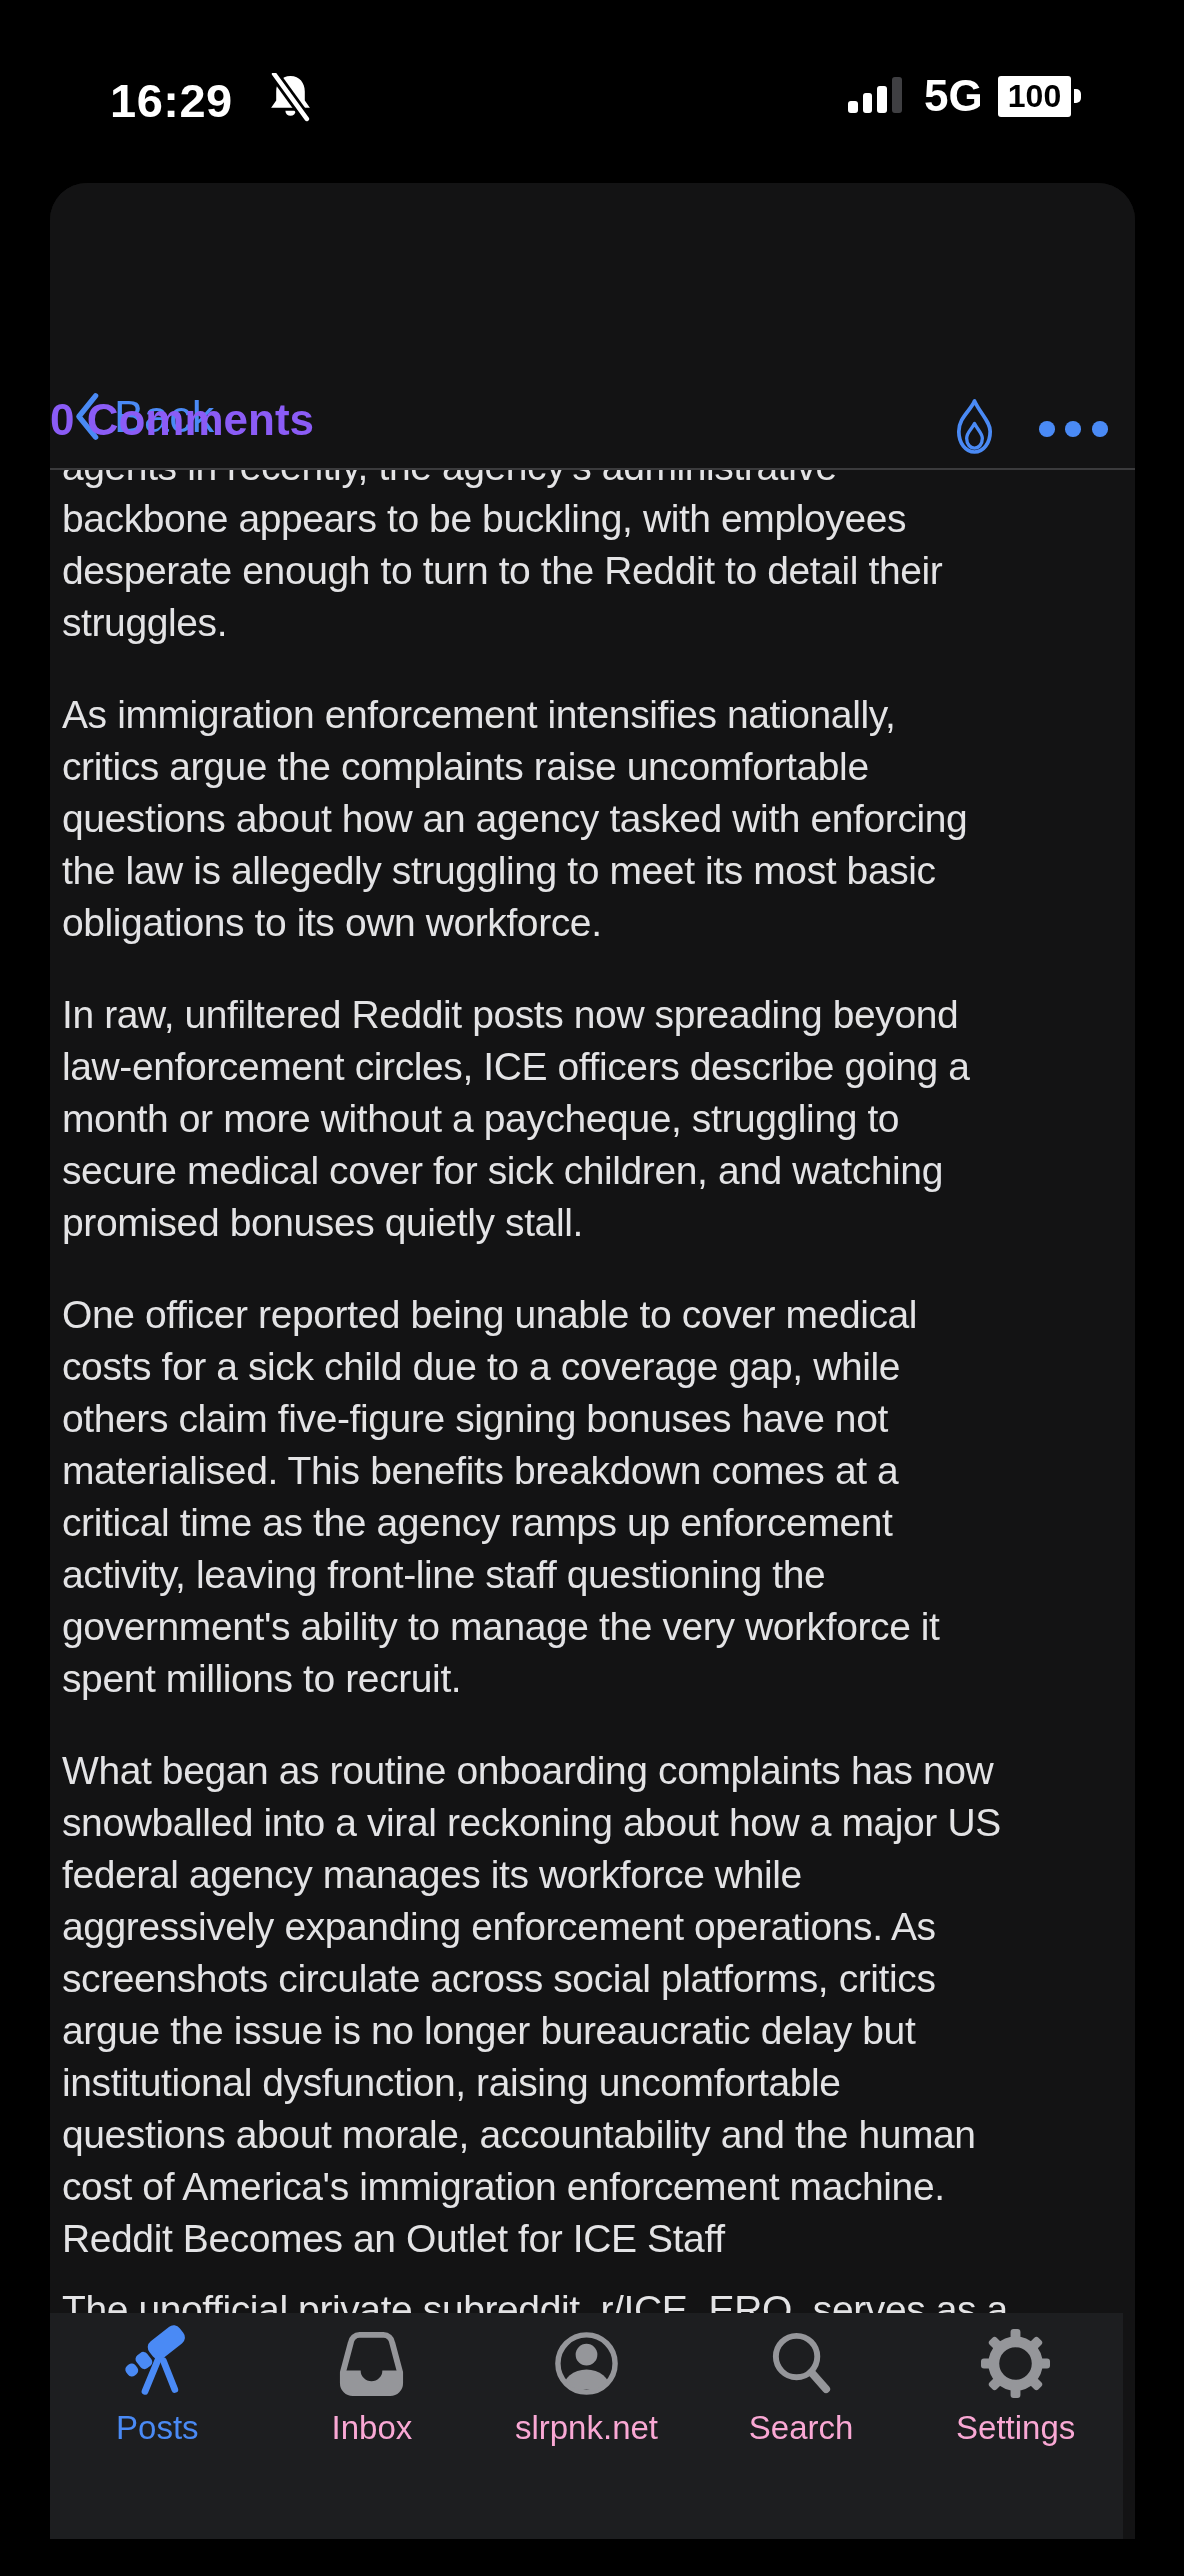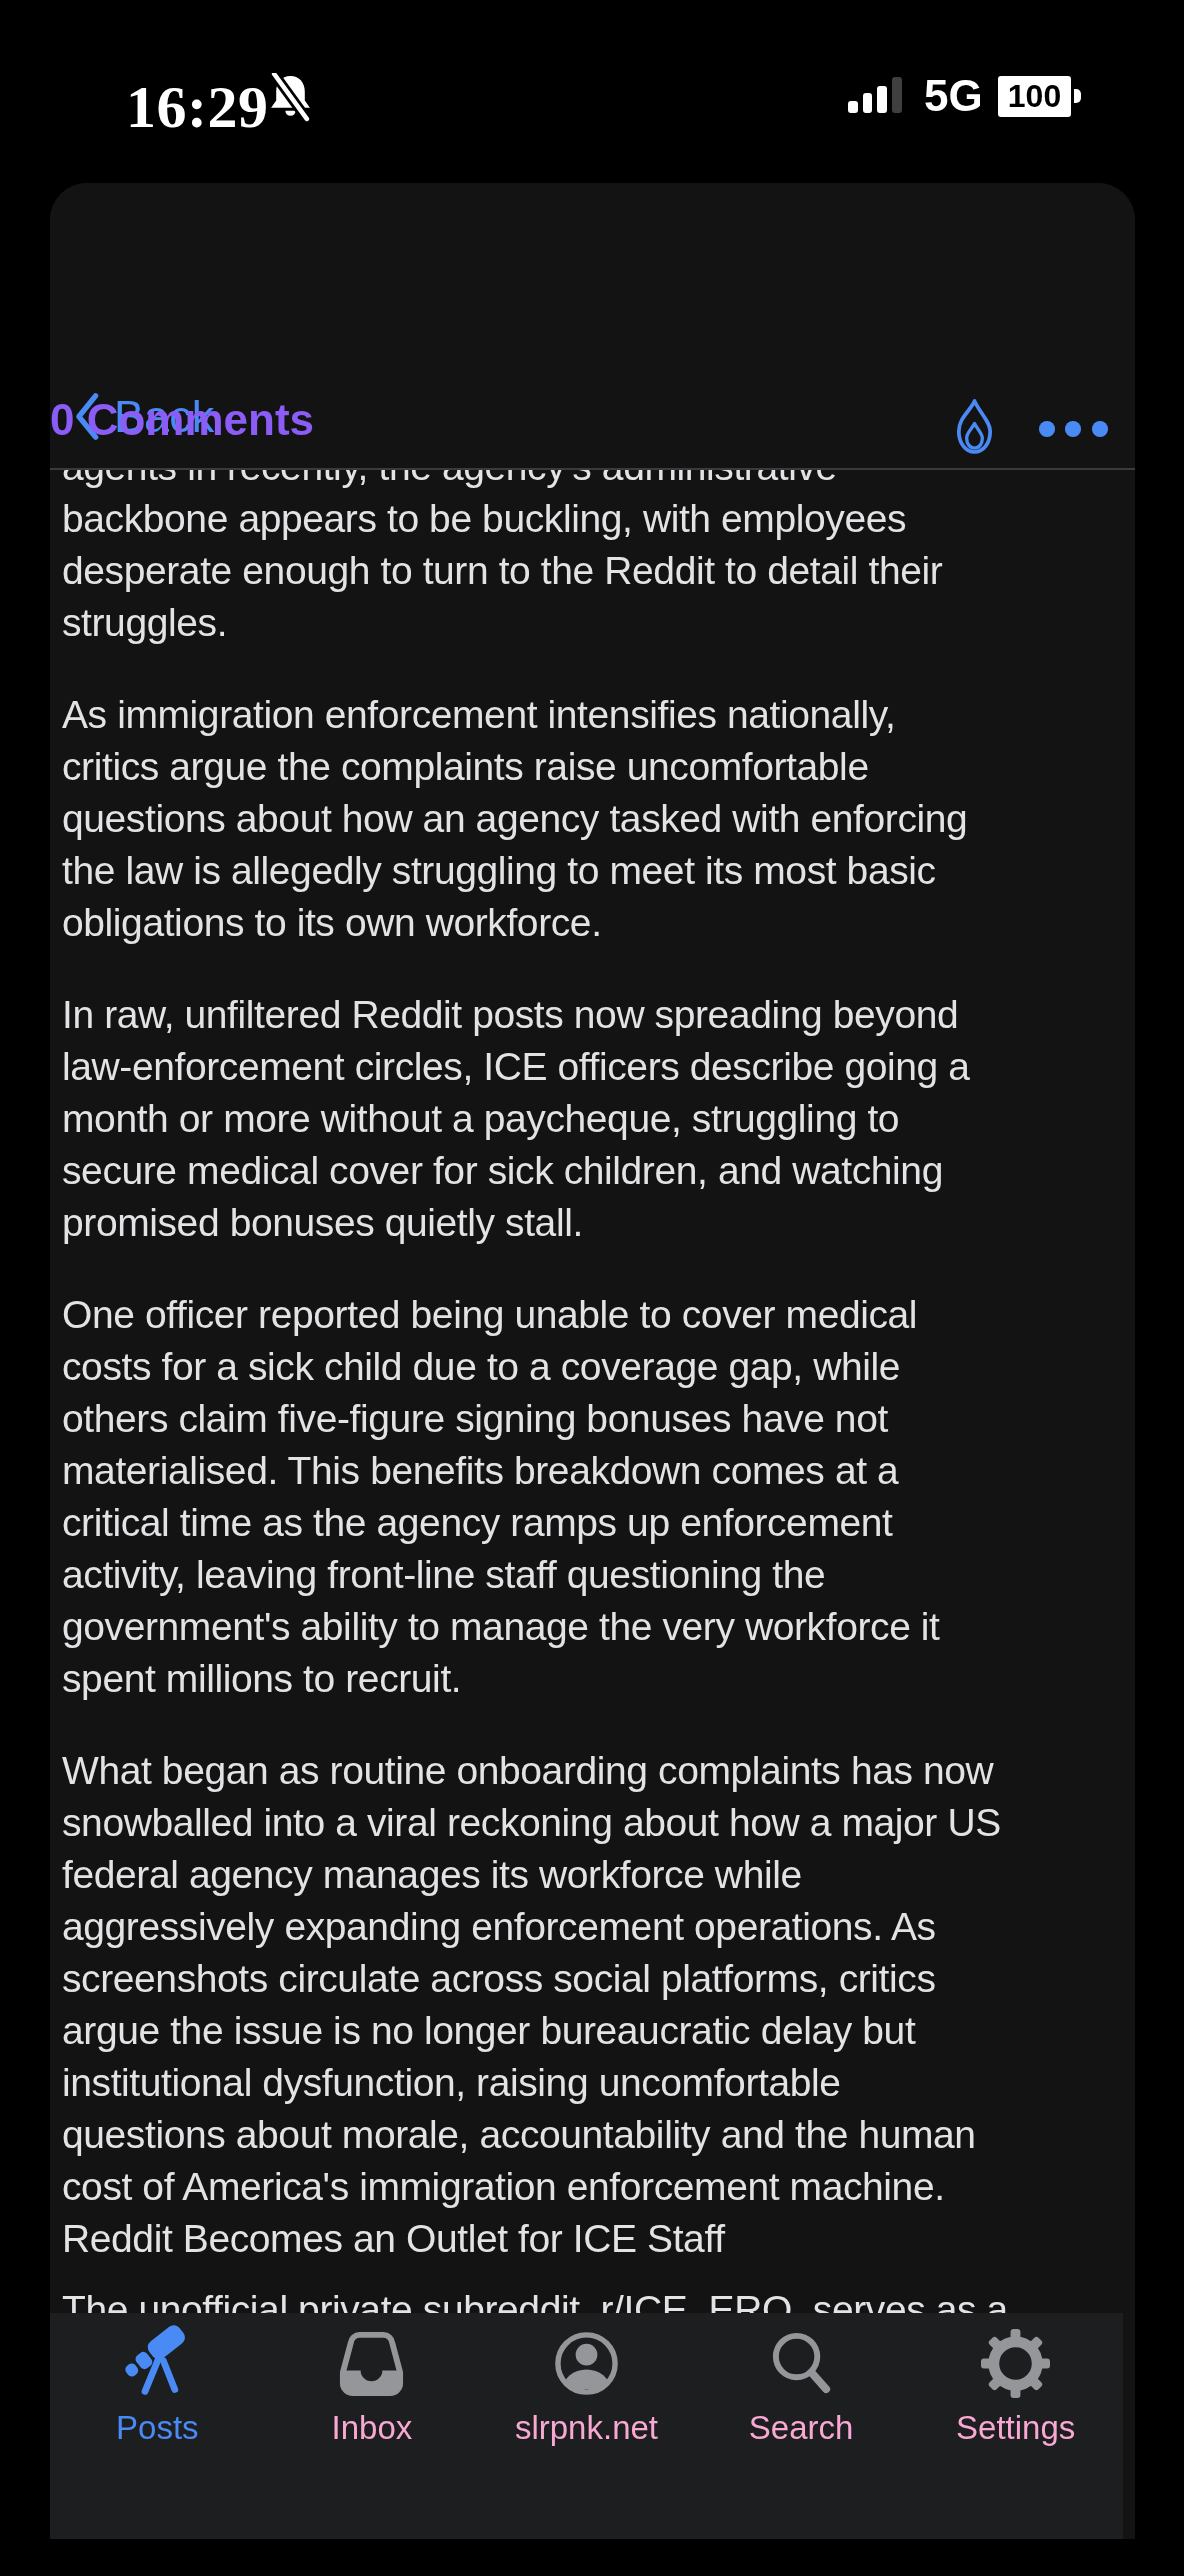--- a/index.html
+++ b/index.html
@@ -1,21 +1,21 @@
 <!DOCTYPE html>
 <html><head>
 <meta charset="utf-8">
 <style>
   html,body{margin:0;padding:0;width:1185px;height:2576px;background:#000;overflow:hidden;
     font-family:"Liberation Sans","DejaVu Sans",sans-serif;-webkit-font-smoothing:antialiased;}
   .screen{position:absolute;inset:0;width:1185px;height:2576px;background:#000;}
 
   
   .statusbar{position:absolute;left:0;top:0;width:1185px;height:183px;color:#fff;}
-  .sb-time{position:absolute;left:126px;top:73px;font-size:60px;font-weight:700;letter-spacing:0.5px;font-family:Liberation Serif, serif;}
+  .sb-time{position:absolute;left:110px;top:73px;font-size:47px;font-weight:700;letter-spacing:0.5px;}
   .sb-bell{position:absolute;left:267px;top:73px;width:47px;height:49px;}
   .sb-signal{position:absolute;left:848px;top:77px;width:61px;height:36px;display:flex;align-items:flex-end;gap:4.9px;}
   .sb-signal i{display:block;width:9.8px;border-radius:2.9px;background:#fff;}
   .sb-signal i.b1{height:11.8px}.sb-signal i.b2{height:19.6px}.sb-signal i.b3{height:27.5px}
   .sb-signal i.b4{height:36px;background:#3f3f42;}
   .sb-net{position:absolute;left:924px;top:71px;font-size:44px;font-weight:600;}
   .sb-batt{position:absolute;left:998px;top:76px;width:73px;height:41px;background:#fff;border-radius:3px;
     display:flex;align-items:center;justify-content:center;color:#000;font-size:32px;font-weight:700;}
   .sb-batt-nub{position:absolute;left:1074px;top:89px;width:6.9px;height:13.8px;background:#fff;border-radius:0 4.9px 4.9px 0;}
 

